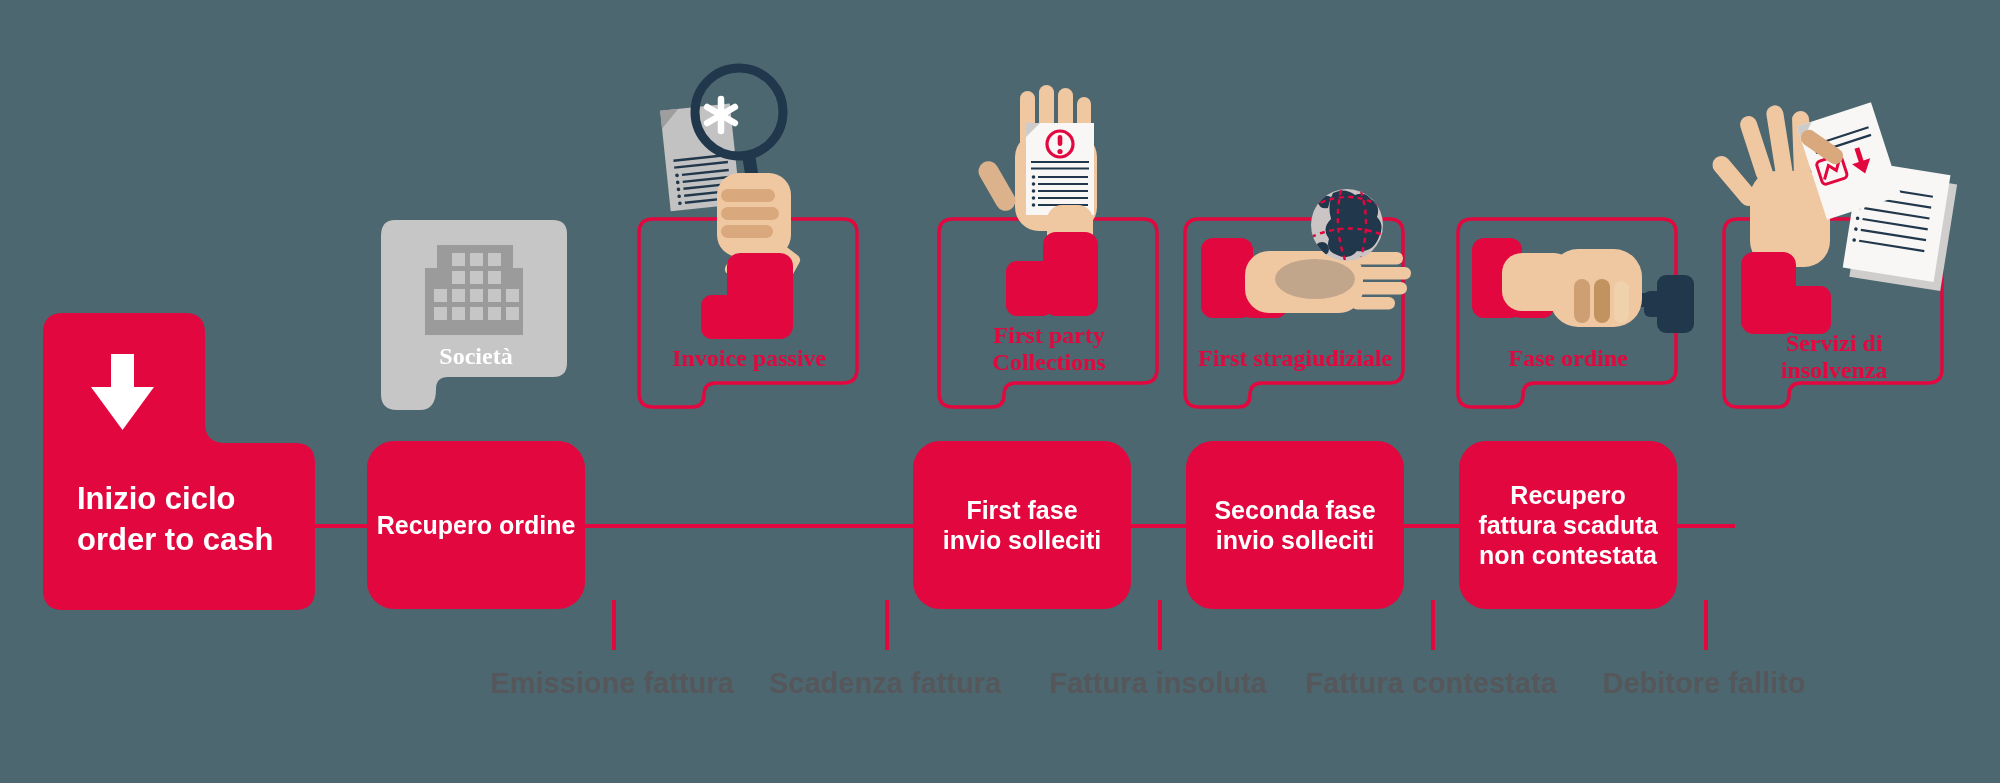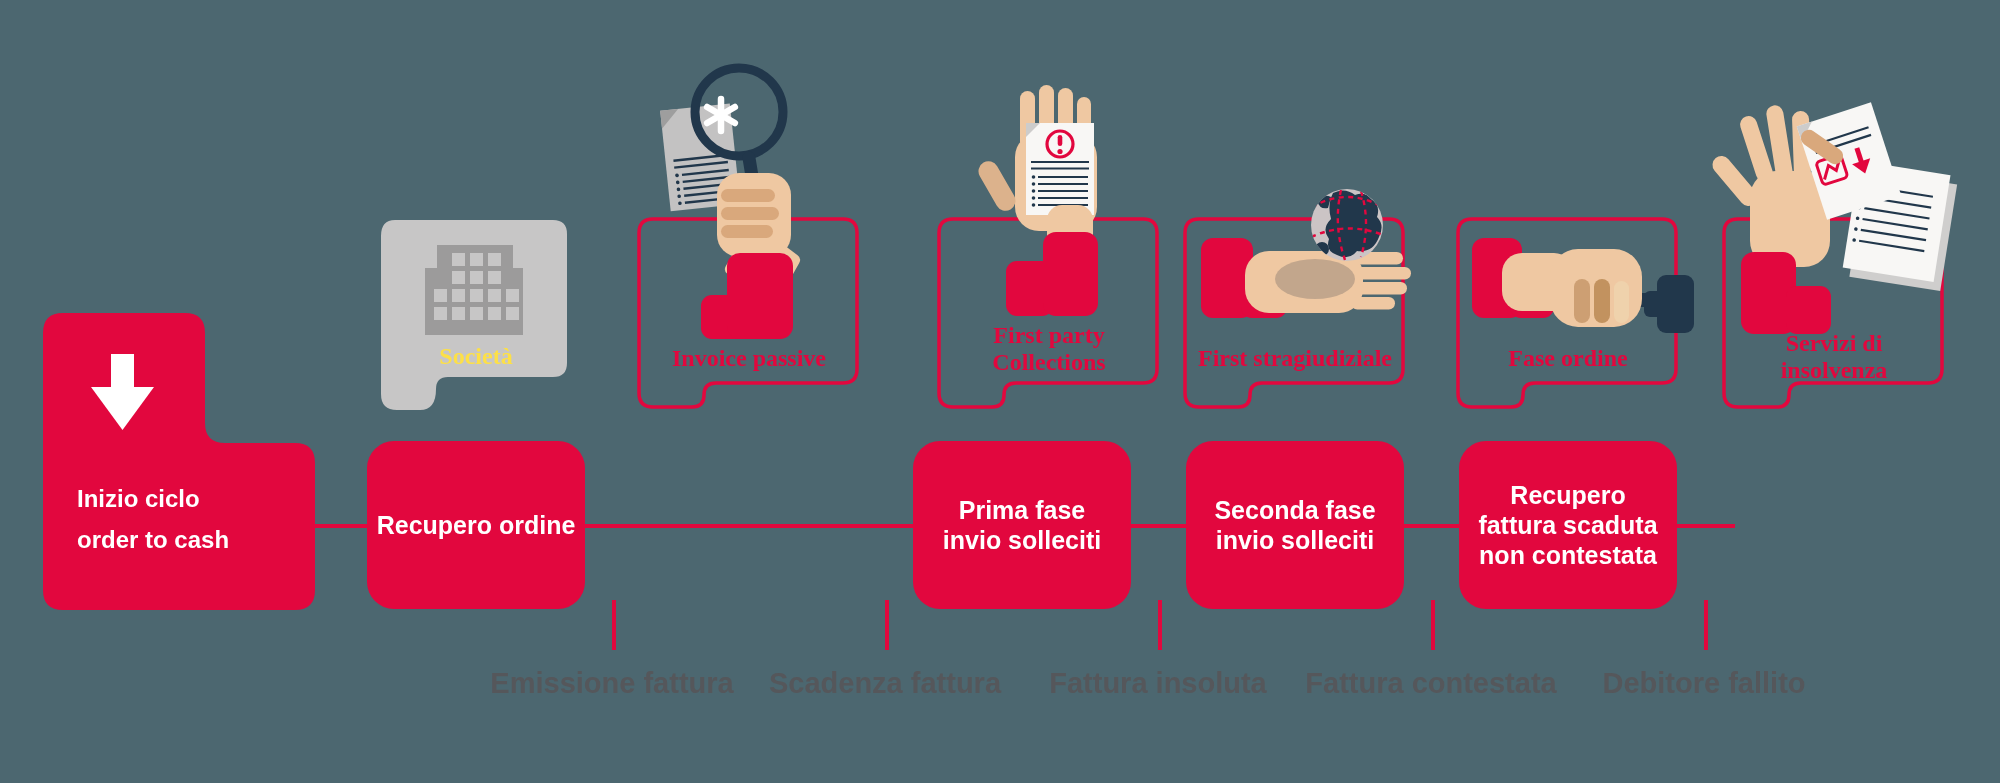--- a/index.html
+++ b/index.html
@@ -19,25 +19,25 @@
     color:#FFFFFF;font-weight:700;font-size:25px;line-height:30px;z-index:2;
   }
   
   .card{top:55px;width:260px;height:358px;z-index:1;}
   .card svg{position:absolute;left:0;top:0;}
   .caption{
     position:absolute;left:0;width:100%;text-align:center;
     font-family:"Liberation Serif",serif;font-weight:700;
     font-size:24px;line-height:27px;color:#E2073E;
   }
-  .caption.white{color:#fde047;}
+  .caption.white{color:#ffffff;}
   
   #start-label{
     left:77px;top:478px;width:230px;color:#FFFFFF;
-    font-weight:700;font-size:24px;line-height:41px;z-index:2;
+    font-weight:700;font-size:31px;line-height:41px;z-index:2;
   }
   
   .milestone{
     top:667px;width:300px;text-align:center;color:#55575B;
     font-weight:700;font-size:29px;line-height:32px;
   }
 </style>
 </head>
 <body>
 
@@ -271,21 +271,21 @@
       <g fill="#E2073E">
         <rect x="37" y="197" width="55" height="82" rx="13"></rect>
         <rect x="82" y="231" width="45" height="48" rx="11"></rect>
       </g>
     </svg>
     <div class="caption pre" style="top:275px">Servizi di
 insolvenza</div>
   </div>
 
   <div class="stage-box abs pre" style="left:367px">Recupero ordine</div>
-  <div class="stage-box abs pre" style="left:913px">Prima fase
+  <div class="stage-box abs pre" style="left:913px">First fase
 invio solleciti</div>
   <div class="stage-box abs pre" style="left:1186px">Seconda fase
 invio solleciti</div>
   <div class="stage-box abs pre" style="left:1459px">Recupero
 fattura scaduta
 non contestata</div>
 
   <div class="tick abs" style="left:612px"></div>
   <div class="tick abs" style="left:885px"></div>
   <div class="tick abs" style="left:1158px"></div>

